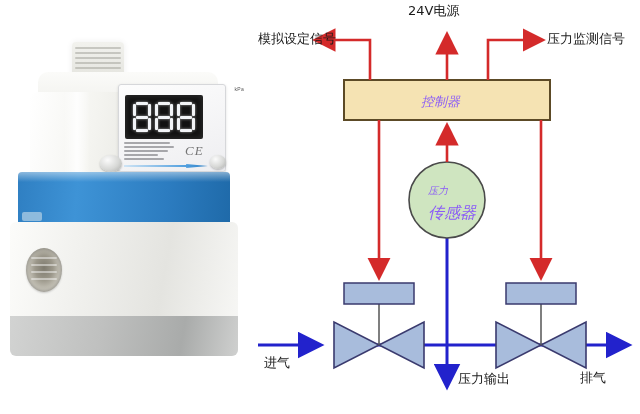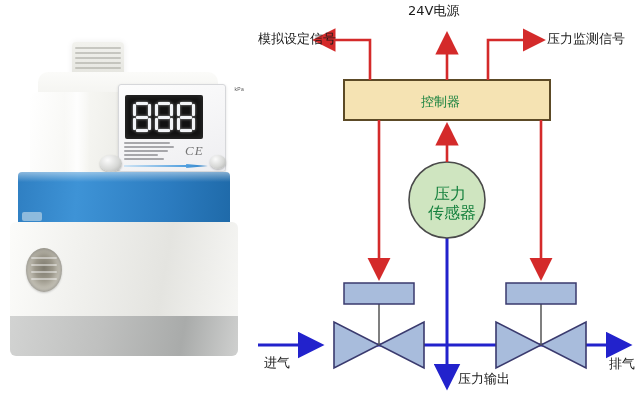--- a/index.html
+++ b/index.html
@@ -79,21 +79,21 @@
         background:radial-gradient(ellipse at 50% 45%,#7e7a6e 0%,#9b978a 35%,#c4c1b6 62%,#e8e7e1 100%);
         box-shadow:inset 0 0 4px rgba(0,0,0,.4),0 1px 2px rgba(0,0,0,.18);}
   .port i{position:absolute;left:5px;right:5px;height:2px;background:rgba(255,255,255,.45);border-radius:2px;}
 
   
   .diagram{position:absolute;left:250px;top:0;width:390px;height:414px;}
   svg.dg{position:absolute;left:0;top:0;}
 
   .lbl{position:absolute;color:#1a1a1a;font-size:13px;line-height:1;white-space:nowrap;}
   .lbl.cn{font-family:"DejaVu Sans","Liberation Sans",sans-serif;}
-  .box-txt{position:absolute;font-size:13px;color:#15803d;}
+  .box-txt{position:absolute;font-size:13px;color:#8b5cf6;font-style:italic;}
 </style>
 </head>
 <body>
 
 <div id="stage">
 
   <div class="photo">
 
     <div class="cap">
       <i style="top:5px"></i>
@@ -222,23 +222,23 @@
     </svg>
 
     <div class="lbl cn" style="left:8px;top:32px;">模拟设定信号</div>
 
     <div class="lbl cn" style="left:158px;top:4px;">24V电源</div>
 
     <div class="lbl cn" style="left:297px;top:32px;">压力监测信号</div>
 
     <div class="box-txt cn" style="left:171px;top:93px;">控制器</div>
 
-    <div class="box-txt cn" style="left:184px;top:184px;font-size:16px;">压力</div>
+    <div class="box-txt cn" style="left:178px;top:184px;font-size:10px;">压力</div>
     <div class="box-txt cn" style="left:178px;top:203px;font-size:16px;">传感器</div>
 
     <div class="lbl cn" style="left:14px;top:357px;font-family:Liberation Mono, monospace;">进气</div>
 
-    <div class="lbl cn" style="left:330px;top:357px;margin-left:29px;">排气</div>
+    <div class="lbl cn" style="left:330px;top:371px;">排气</div>
 
     <div class="lbl cn" style="left:208px;top:372px;">压力输出</div>
   </div>
 
 </div>
 
 </body></html>

